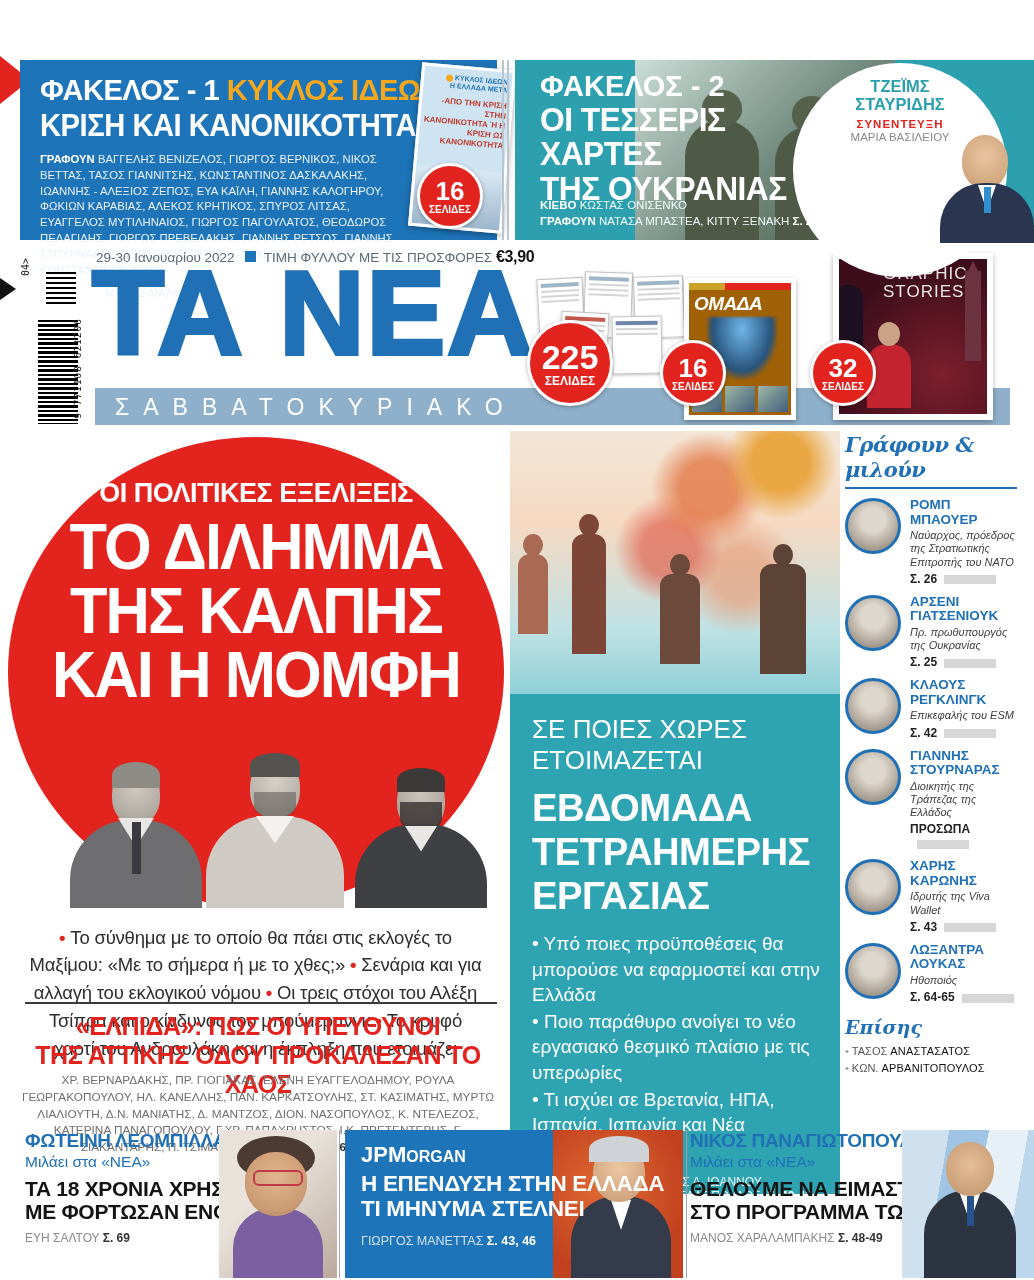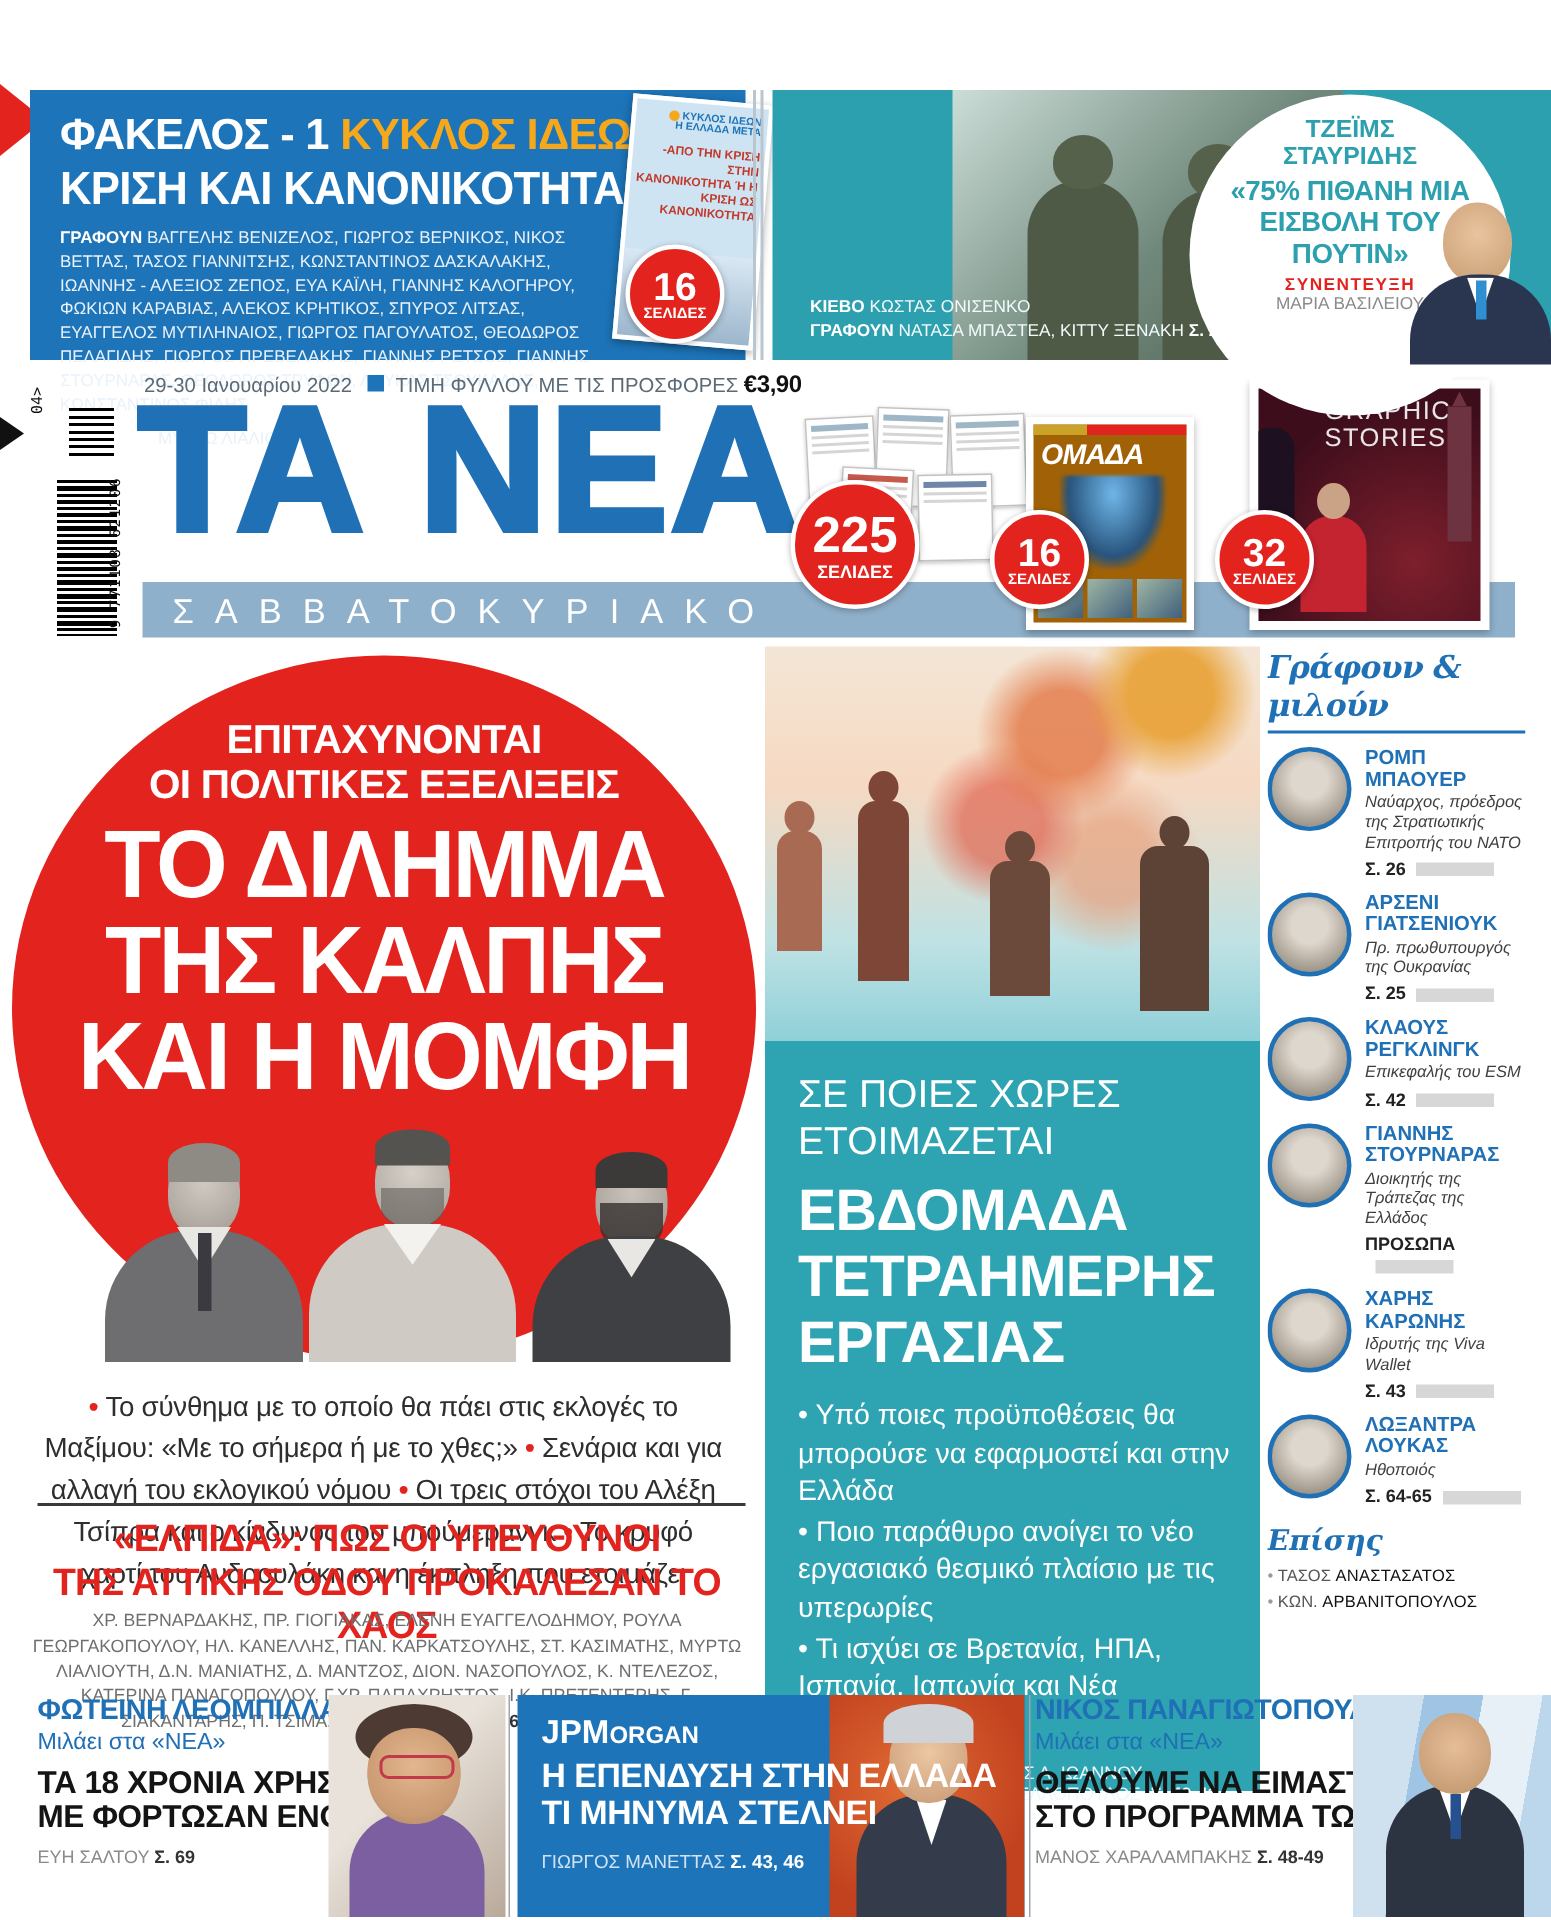--- a/index.html
+++ b/index.html
@@ -246,28 +246,35 @@
   </div>
 
   <div class="abs divider-top" style="left:502px;"></div>
   <div class="abs divider-top" style="left:507px;"></div>
 
   <section class="abs banner-right">
     <div class="abs soldiers">
       <div class="soldier" style="left:50px;"></div>
       <div class="soldier" style="left:140px;bottom:-6px;"></div>
     </div>
+    <div class="br-inner">
+      <div class="br-kicker">ΦΑΚΕΛΟΣ - 2</div>
+      <div class="br-title">
+        <div>ΟΙ ΤΕΣΣΕΡΙΣ</div>
+        <div>ΧΑΡΤΕΣ</div>
+        <div>ΤΗΣ ΟΥΚΡΑΝΙΑΣ</div>
+      </div>
+    </div>
     <div class="br-credits">
       <div><b>ΚΙΕΒΟ</b> <span>ΚΩΣΤΑΣ ΟΝΙΣΕΝΚΟ</span></div>
       <div><b>ΓΡΑΦΟΥΝ</b> <span>ΝΑΤΑΣΑ ΜΠΑΣΤΕΑ, ΚΙΤΤΥ ΞΕΝΑΚΗ</span> <b>Σ. 20-26</b></div>
     </div>
   </section>
   <div class="abs interview-circle">
     <div class="ic-name"><span>ΤΖΕΪΜΣ</span><br><span>ΣΤΑΥΡΙΔΗΣ</span></div>
-    <div class="ic-quote" style="padding:0 26px;">«75% ΠΙΘΑΝΗ ΜΙΑ ΕΙΣΒΟΛΗ ΤΟΥ ΠΟΥΤΙΝ»</div>
     <div class="ic-label">ΣΥΝΕΝΤΕΥΞΗ</div>
     <div class="ic-author">ΜΑΡΙΑ ΒΑΣΙΛΕΙΟΥ</div>
   </div>
   <div class="abs stavridis">
     <div class="stav-head"></div>
       <div class="stav-suit"></div>
   </div>
 
   <div class="abs barcode">
     <div class="bc-code">04&gt;</div>
@@ -341,21 +348,20 @@
       <div class="jersey"></div>
     </div>
   </div>
   <div class="abs badge badge-sm badge-32">
     <span class="n">32</span>
       <span class="l">ΣΕΛΙΔΕΣ</span>
   </div>
 
   <section class="abs red-circle">
     <div class="rc-kicker">
-      <div>ΕΠΙΤΑΧΥΝΟΝΤΑΙ</div>
       <div>ΟΙ ΠΟΛΙΤΙΚΕΣ ΕΞΕΛΙΞΕΙΣ</div>
     </div>
     <div class="rc-head">
       <div>ΤΟ ΔΙΛΗΜΜΑ</div>
       <div>ΤΗΣ ΚΑΛΠΗΣ</div>
       <div>ΚΑΙ Η ΜΟΜΦΗ</div>
     </div>
   </section>
   <div class="abs pols">
     <div class="pol" style="left:10px;width:150px;height:142px;">

